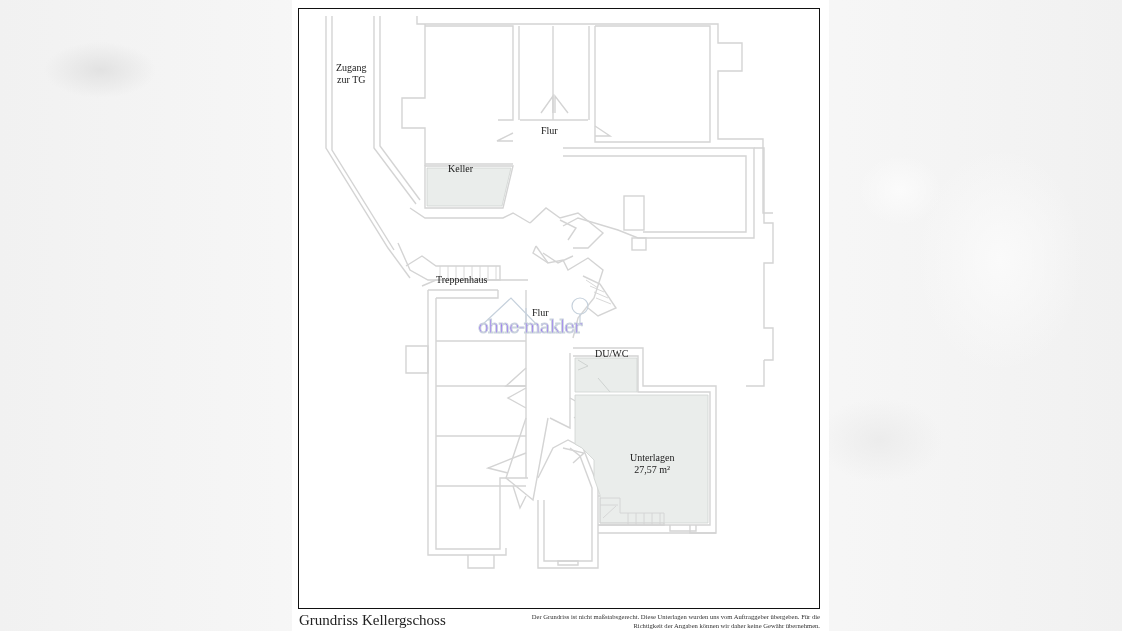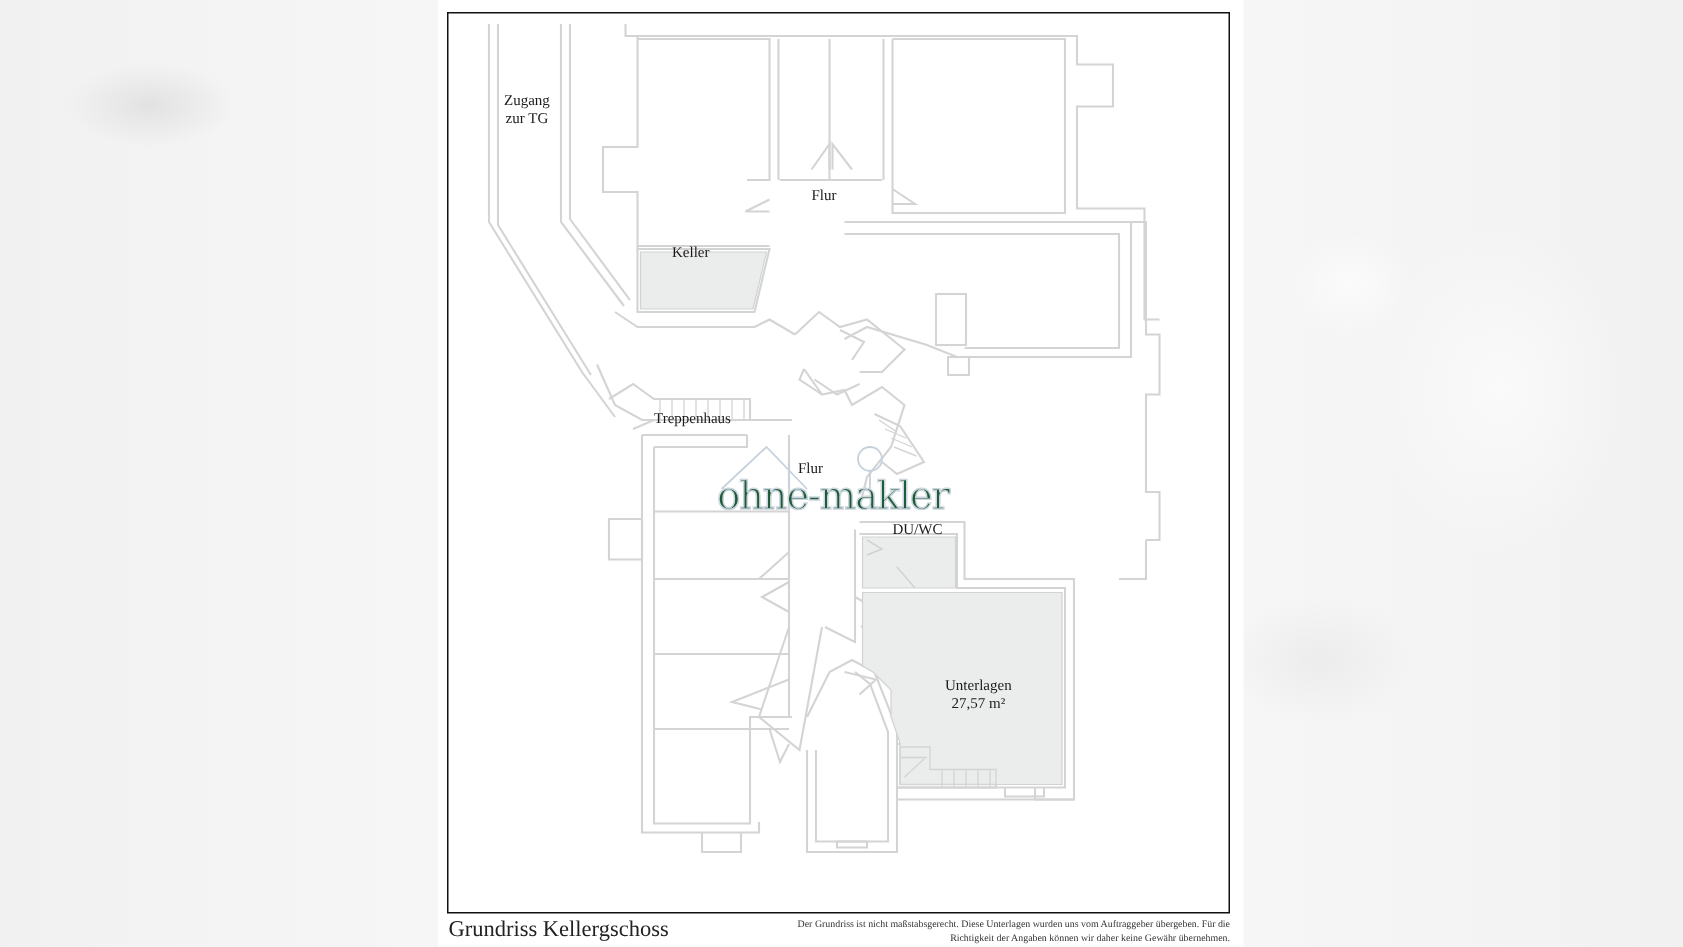--- a/index.html
+++ b/index.html
@@ -26,21 +26,21 @@
       border: 1.5px solid #111;
       background: #fff;
     }
     svg.plan { position: absolute; left: 298px; top: 8px; width: 522px; height: 601px; }
     .room-label {
       position: absolute; font-size: 10px; color: #1a1a1a; text-align: center;
       font-family: Liberation Serif, serif; line-height: 12px; white-space: nowrap;
     }
     .watermark {
       position: absolute; left: 478px; top: 316px;
-      font-family: "DejaVu Serif", serif; font-size: 26px; color: #14532d;
+      font-family: "DejaVu Serif", serif; font-size: 18px; color: #8b5cf6;
       -webkit-text-stroke: 1px #c9d3dc; letter-spacing: -1px; opacity: 0.95;
     }
     .caption-left {
       position: absolute; left: 299px; top: 612px;
       font-family: "Liberation Serif", serif; font-size: 15px; color: #222;
     }
     .caption-right {
       position: absolute; left: 470px; top: 612px; width: 350px; text-align: right;
       font-family: "Liberation Serif", serif; font-size: 6.6px; line-height: 9px; color: #333;
     }

